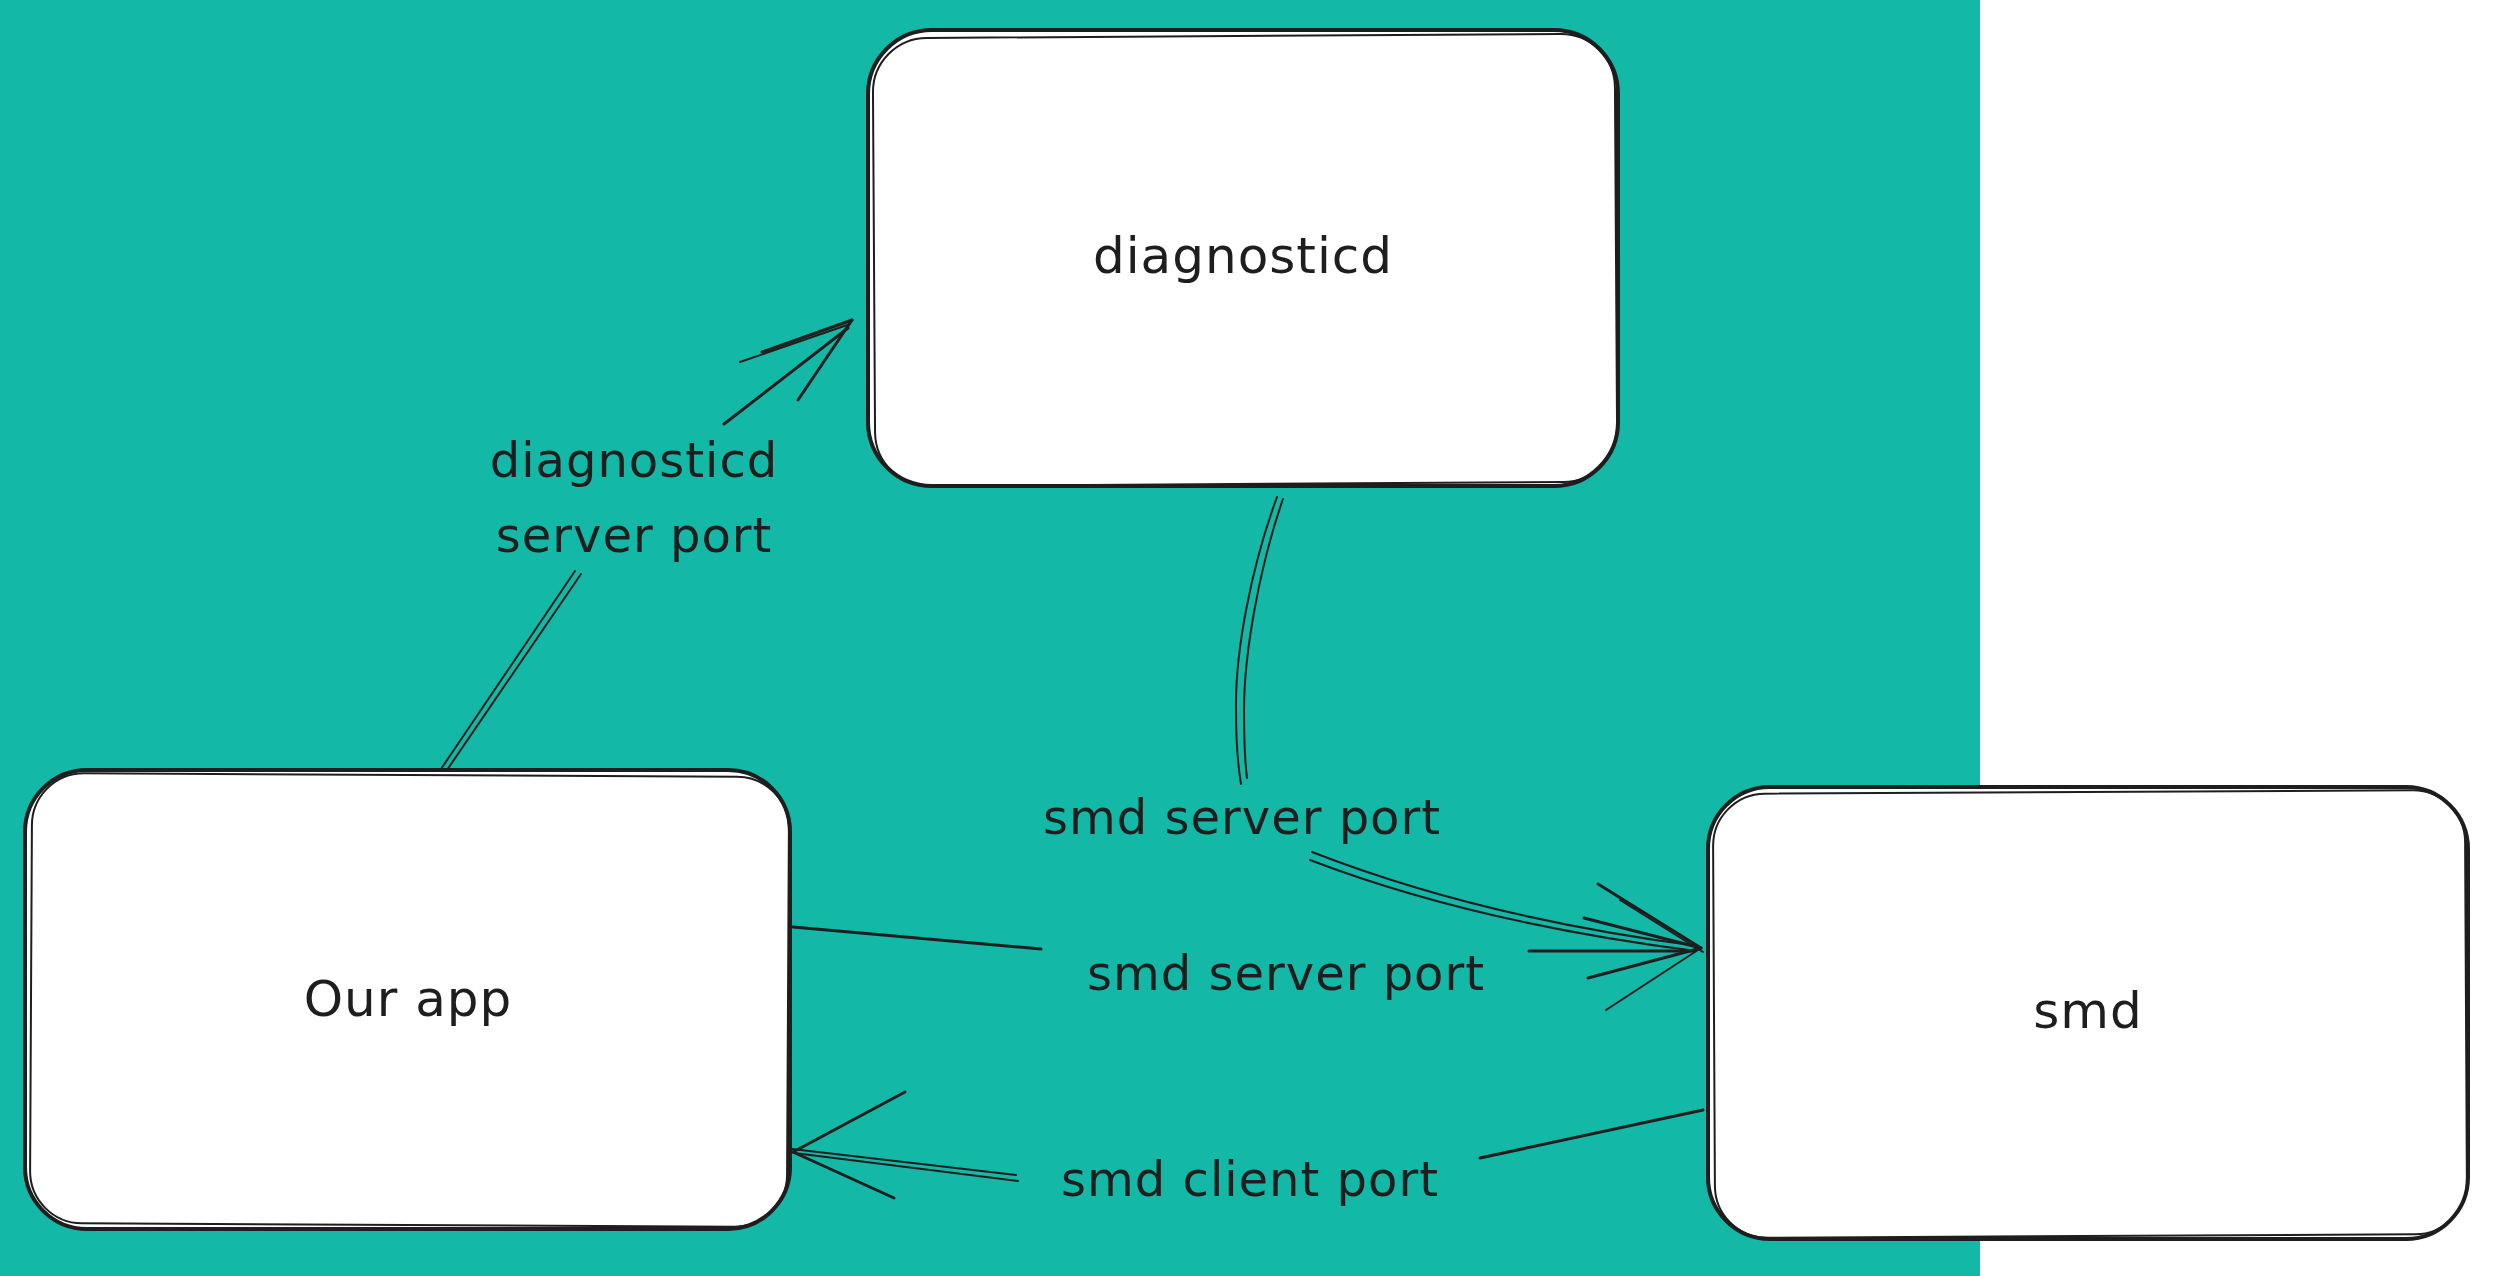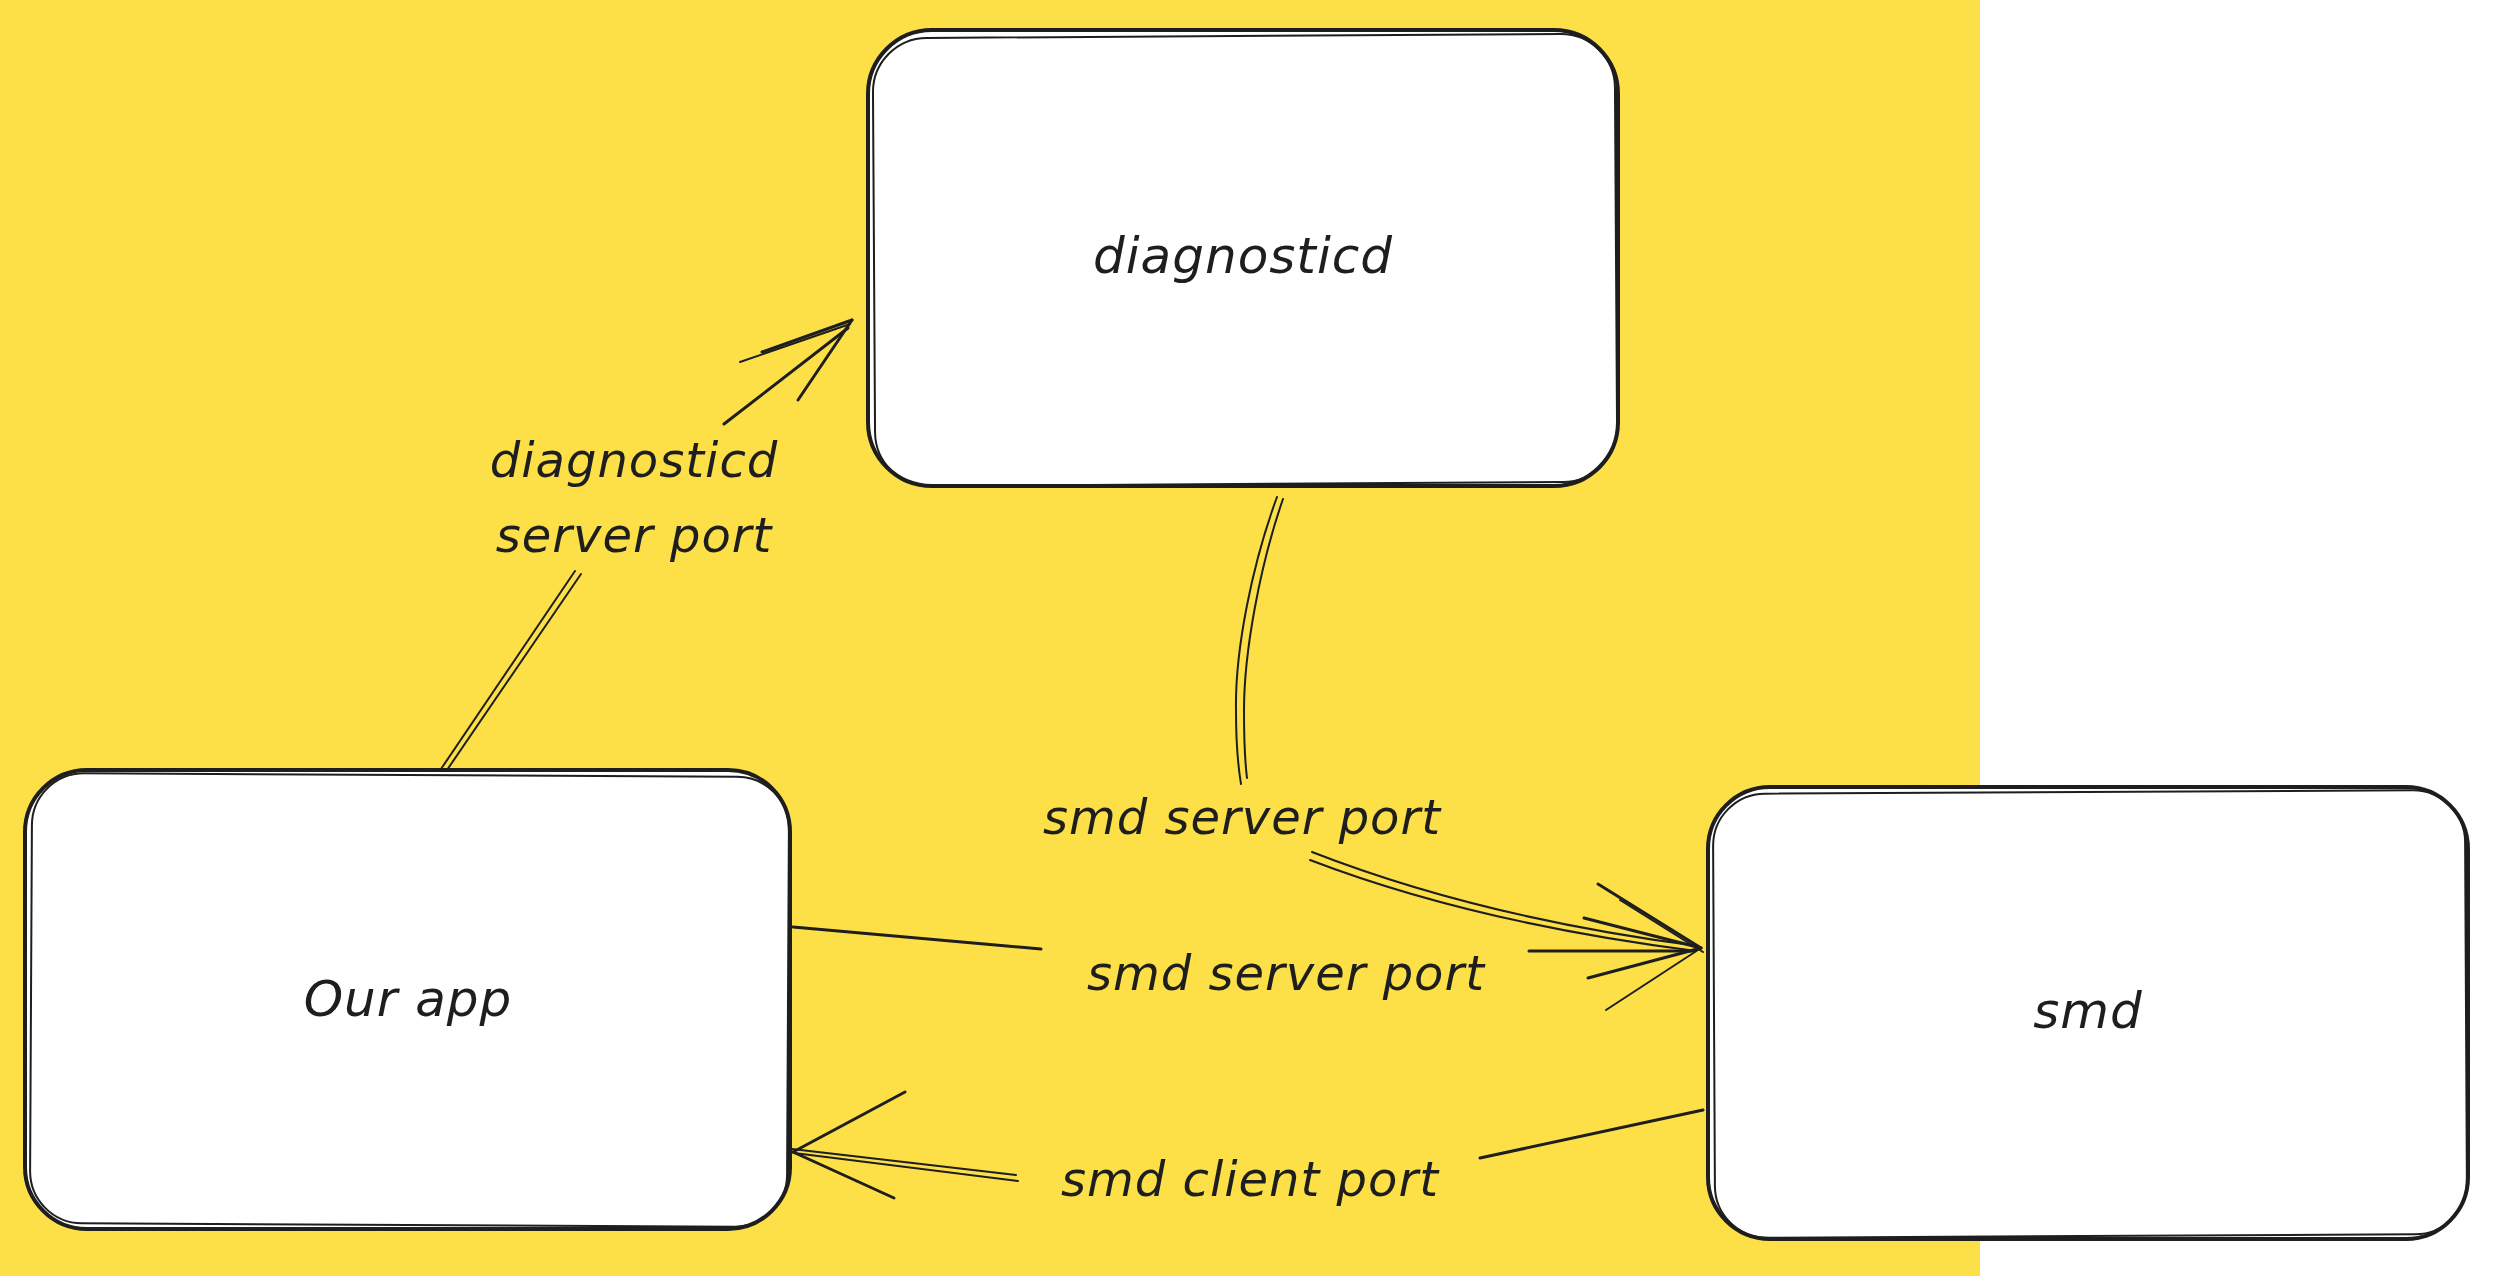--- a/index.html
+++ b/index.html
@@ -6,23 +6,22 @@
     margin: 0;
     padding: 0;
     background: #ffffff;
     width: 100%;
     height: 100%;
     overflow: hidden;
   }
   .canvas-wrap {
     width: 1980px;
     height: 1276px;
-    background: #fde047;
+    background: #14b8a6;
     position: relative;
-    font-style: italic;
   }
   svg {
     display: block;
   }
   .node-shape {
     fill: #ffffff;
     stroke: #1e1e1e;
     stroke-width: 4;
   }
   .node-shape-overdraw {

